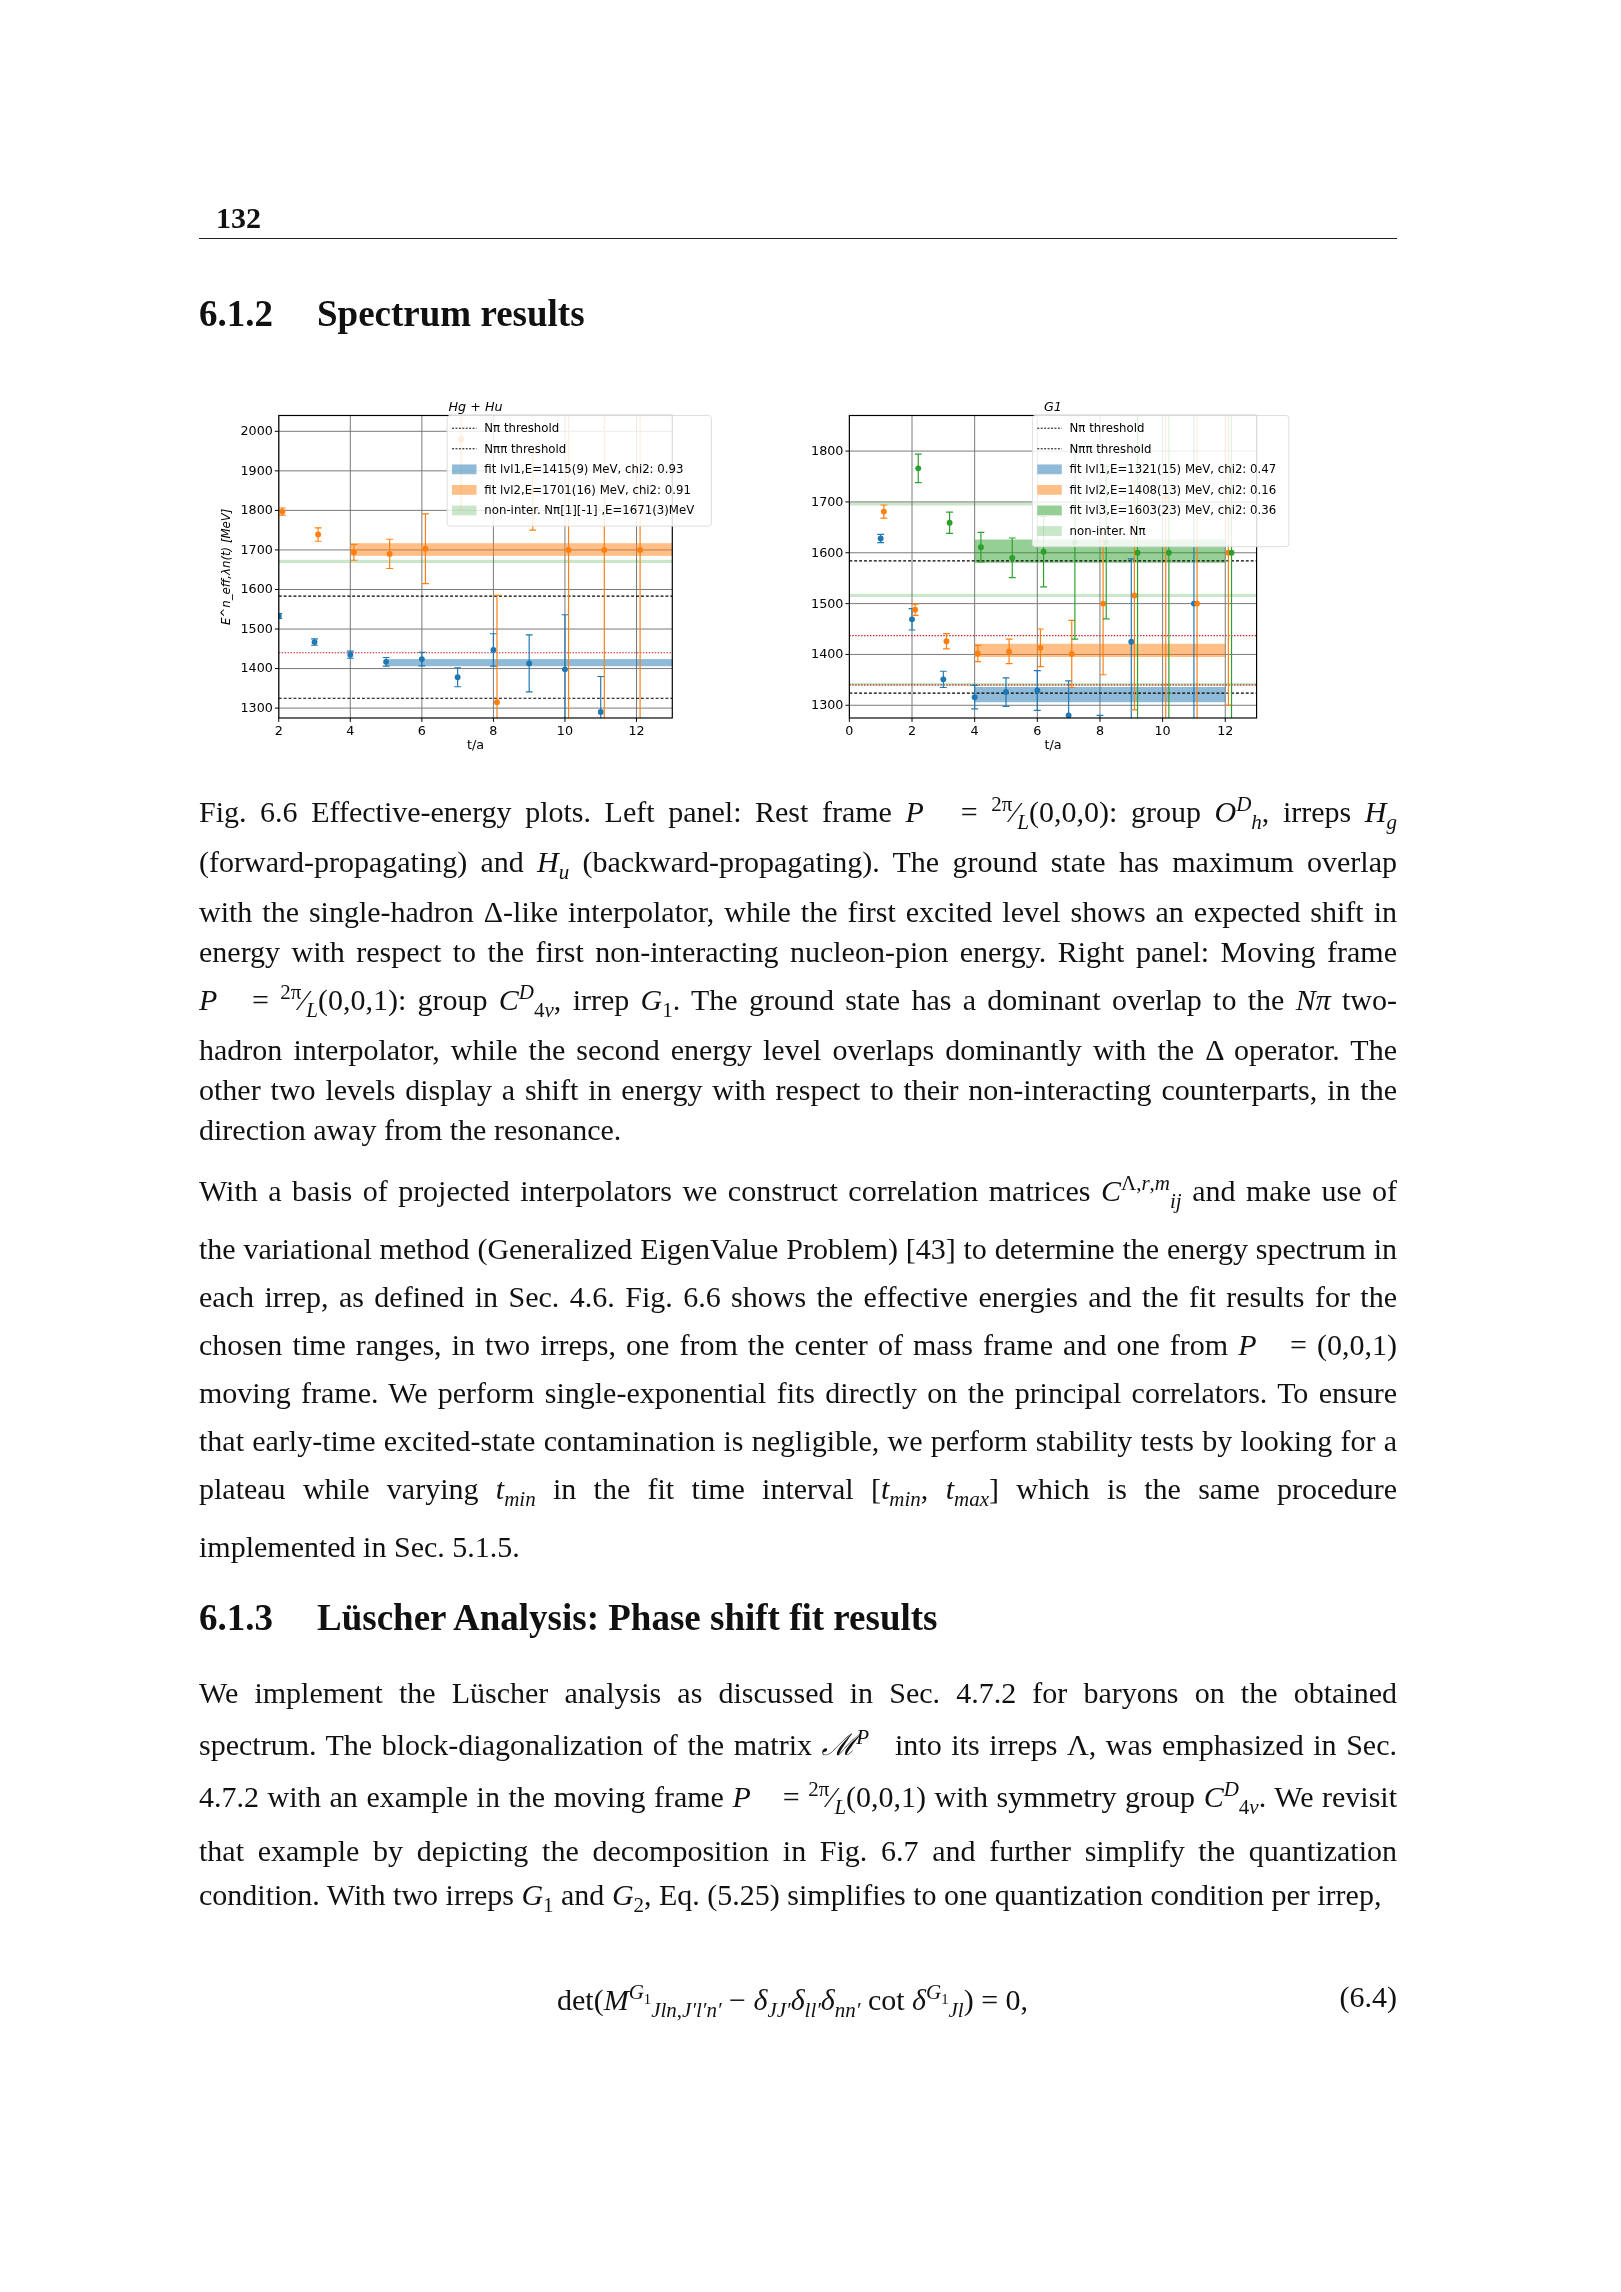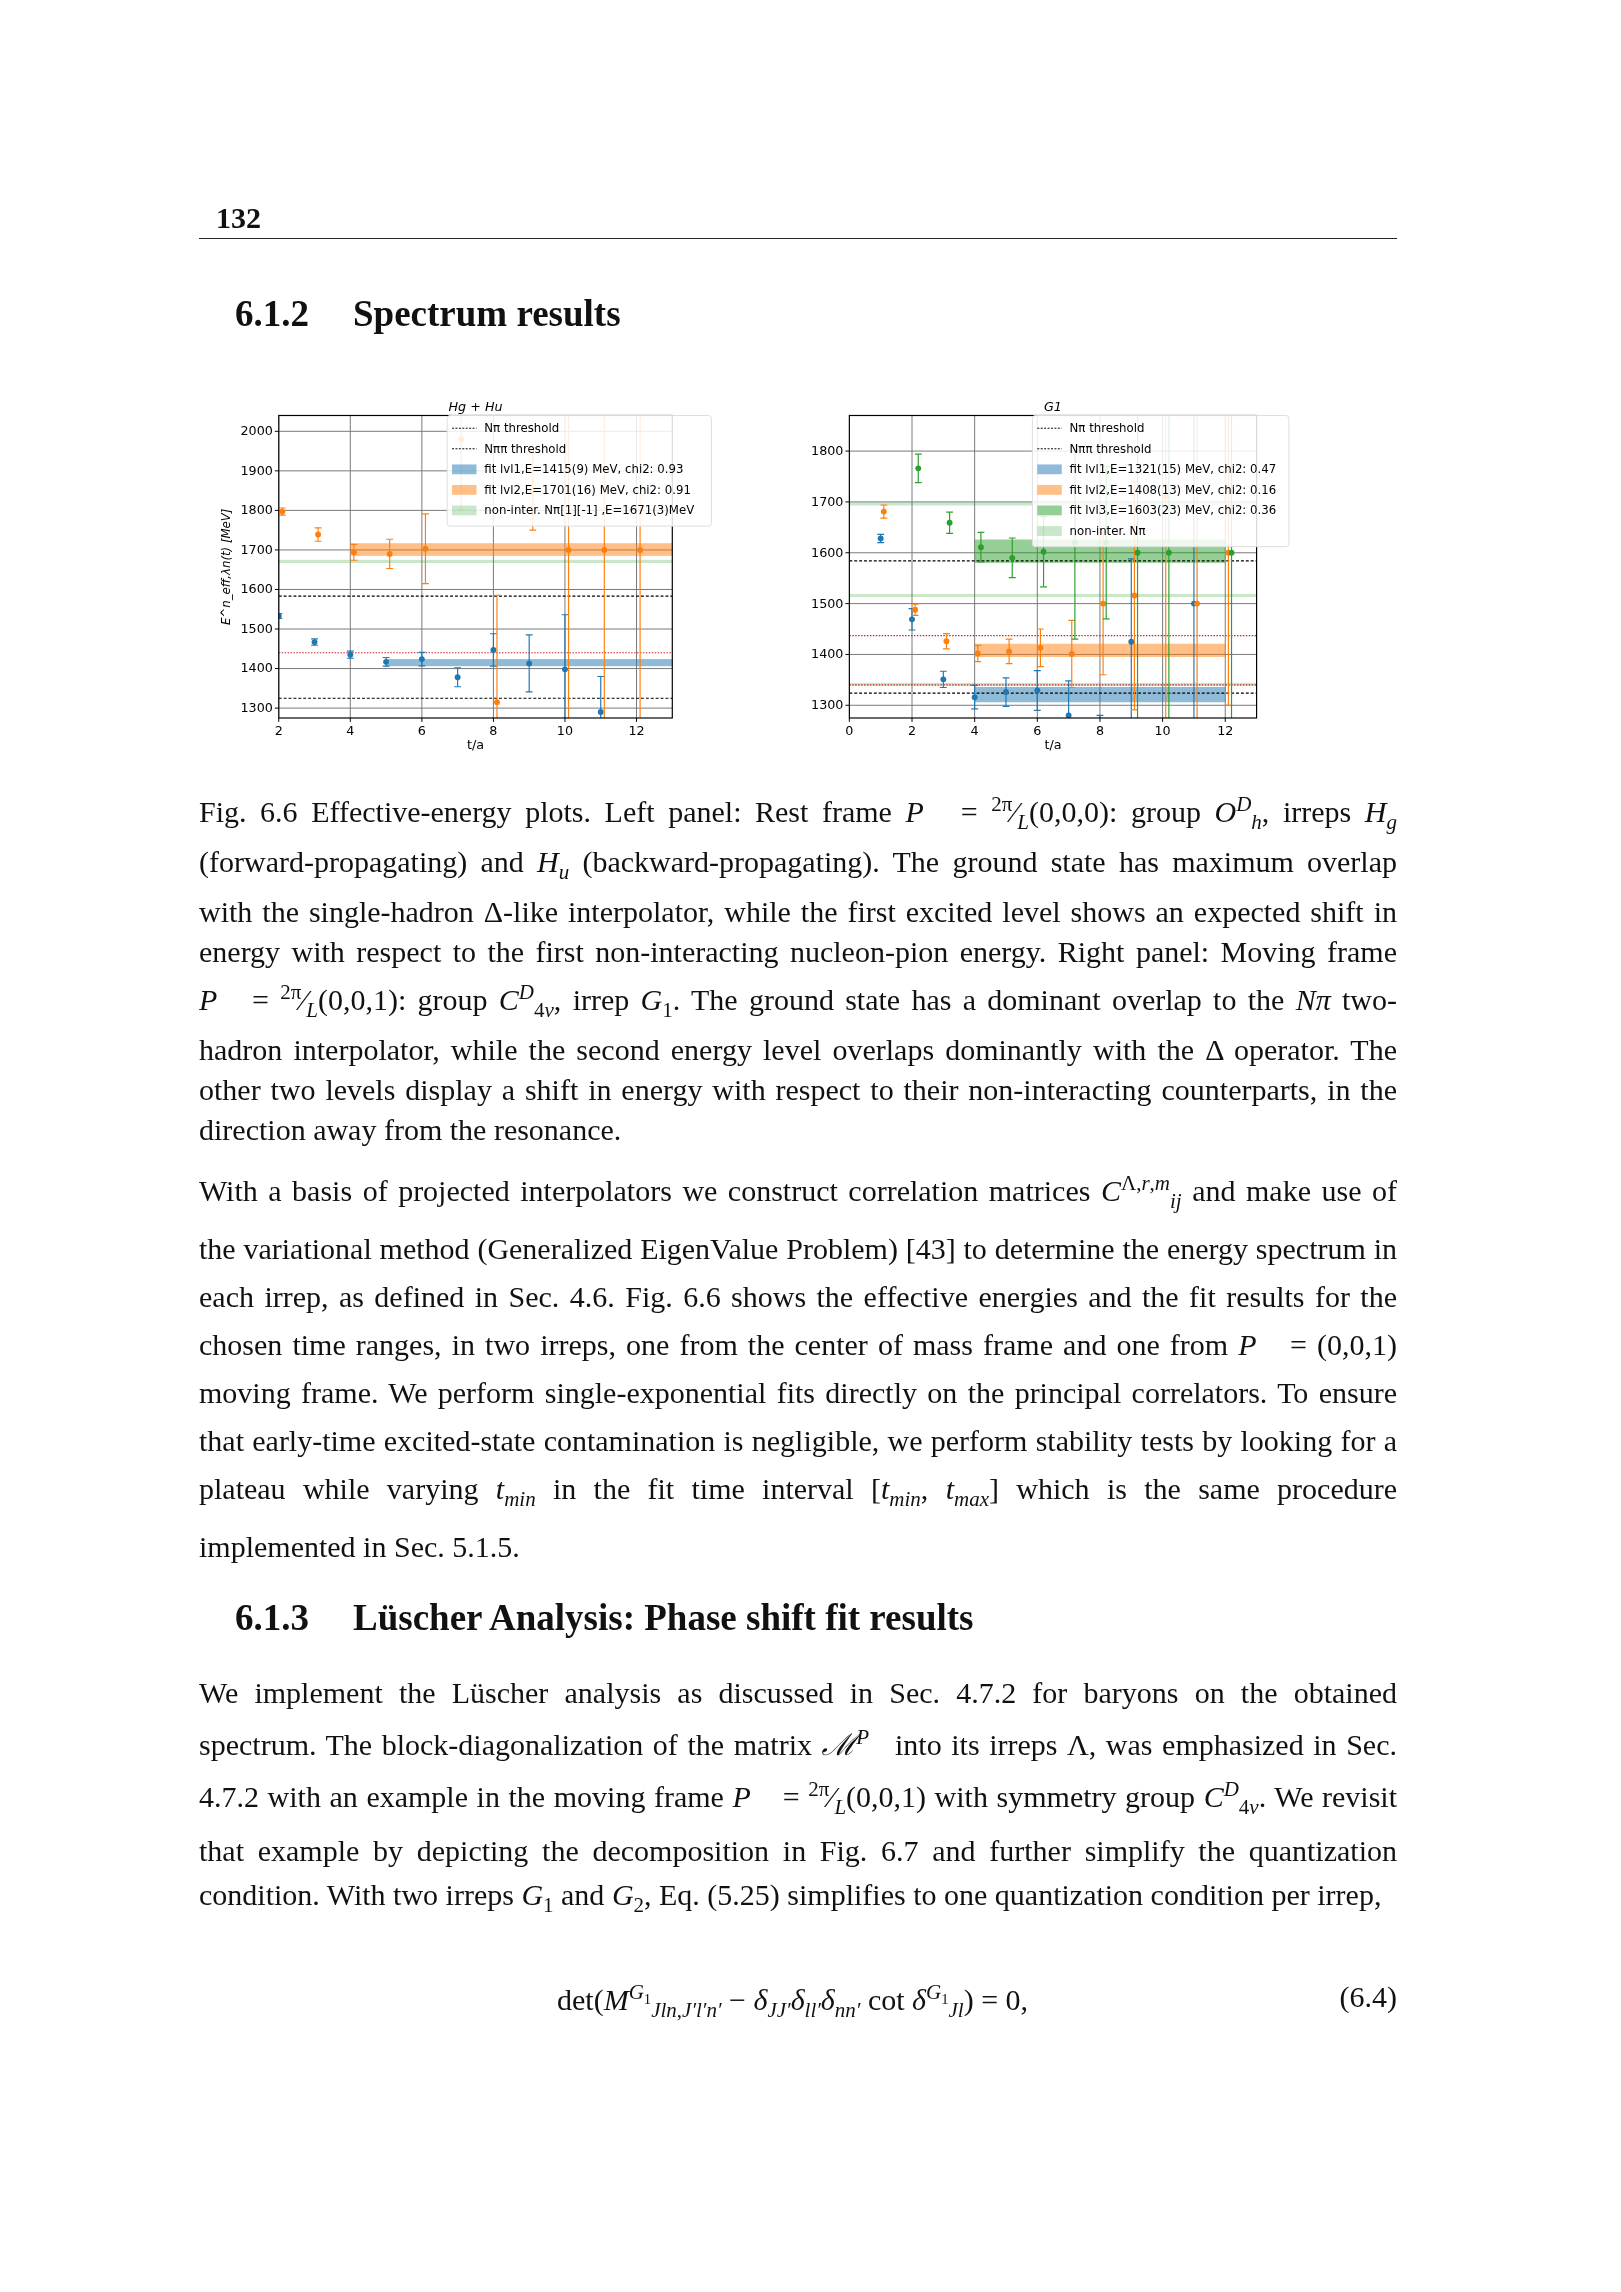--- a/index.html
+++ b/index.html
@@ -1,21 +1,21 @@
 <!DOCTYPE html>
 <html><head>
 <meta charset="utf-8">
 <style>
   html,body{margin:0;padding:0;background:#fff;}
   body{width:1621px;height:2293px;position:relative;font-family:"Liberation Serif",serif;color:#111;}
   .hdr{position:absolute;left:199px;top:201px;width:1198px;height:37px;border-bottom:1.6px solid #222;}
   .hdr .pn{position:absolute;left:0;top:0;font-weight:bold;font-size:30px;margin-left:17px;}
   .hdr .rt{position:absolute;right:0;top:0;font-size:30px;}
   .sec{position:absolute;left:199px;font-weight:bold;font-size:37px;}
-  .sec .num{display:inline-block;width:118px;margin-left:36px;}
+  .sec .num{display:inline-block;width:118px;}
   .para{position:absolute;left:199px;width:1198px;font-size:30px;text-align:justify;}
   .para p{margin:0;}
   .cap{top:784px;line-height:40px;}
   .body1{top:1159px;line-height:48px;}
   .body2{top:1671px;line-height:44px;}
   .eq{position:absolute;left:199px;width:1198px;top:1980px;font-size:30px;}
   .eq .expr{position:absolute;left:358px;}
   .eq .no{position:absolute;right:0;}
   i{font-style:italic;}
   sub,sup{font-size:70%;}

